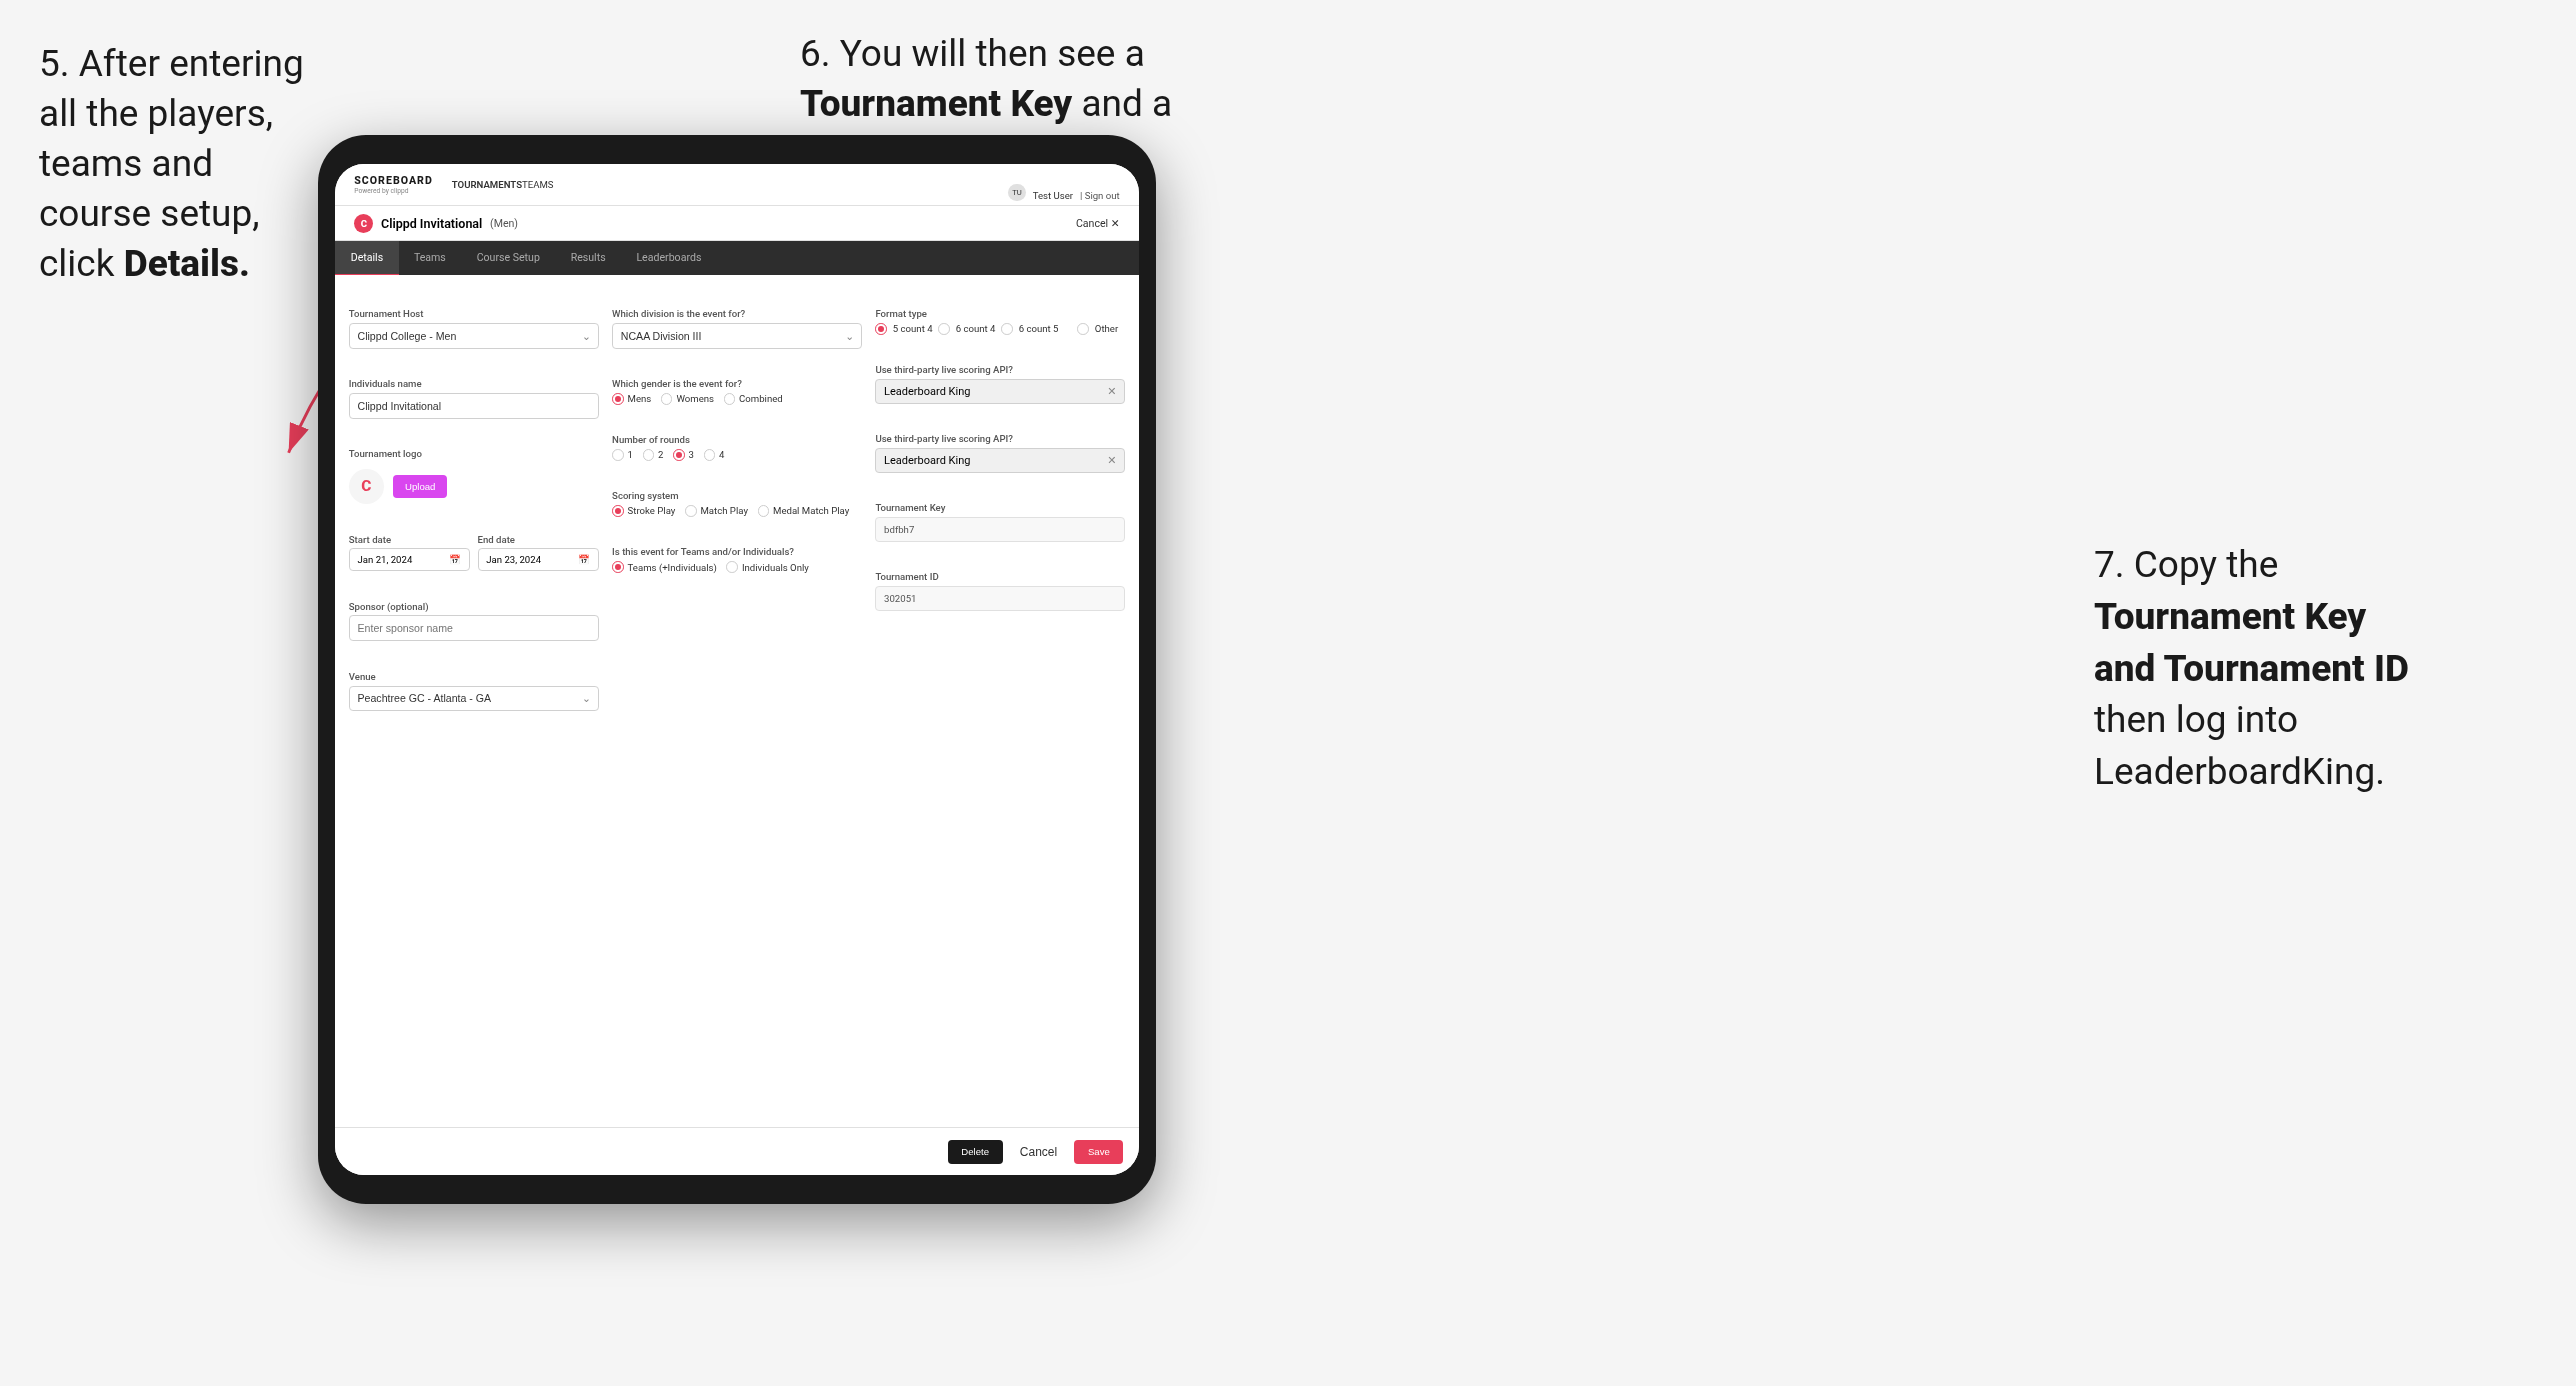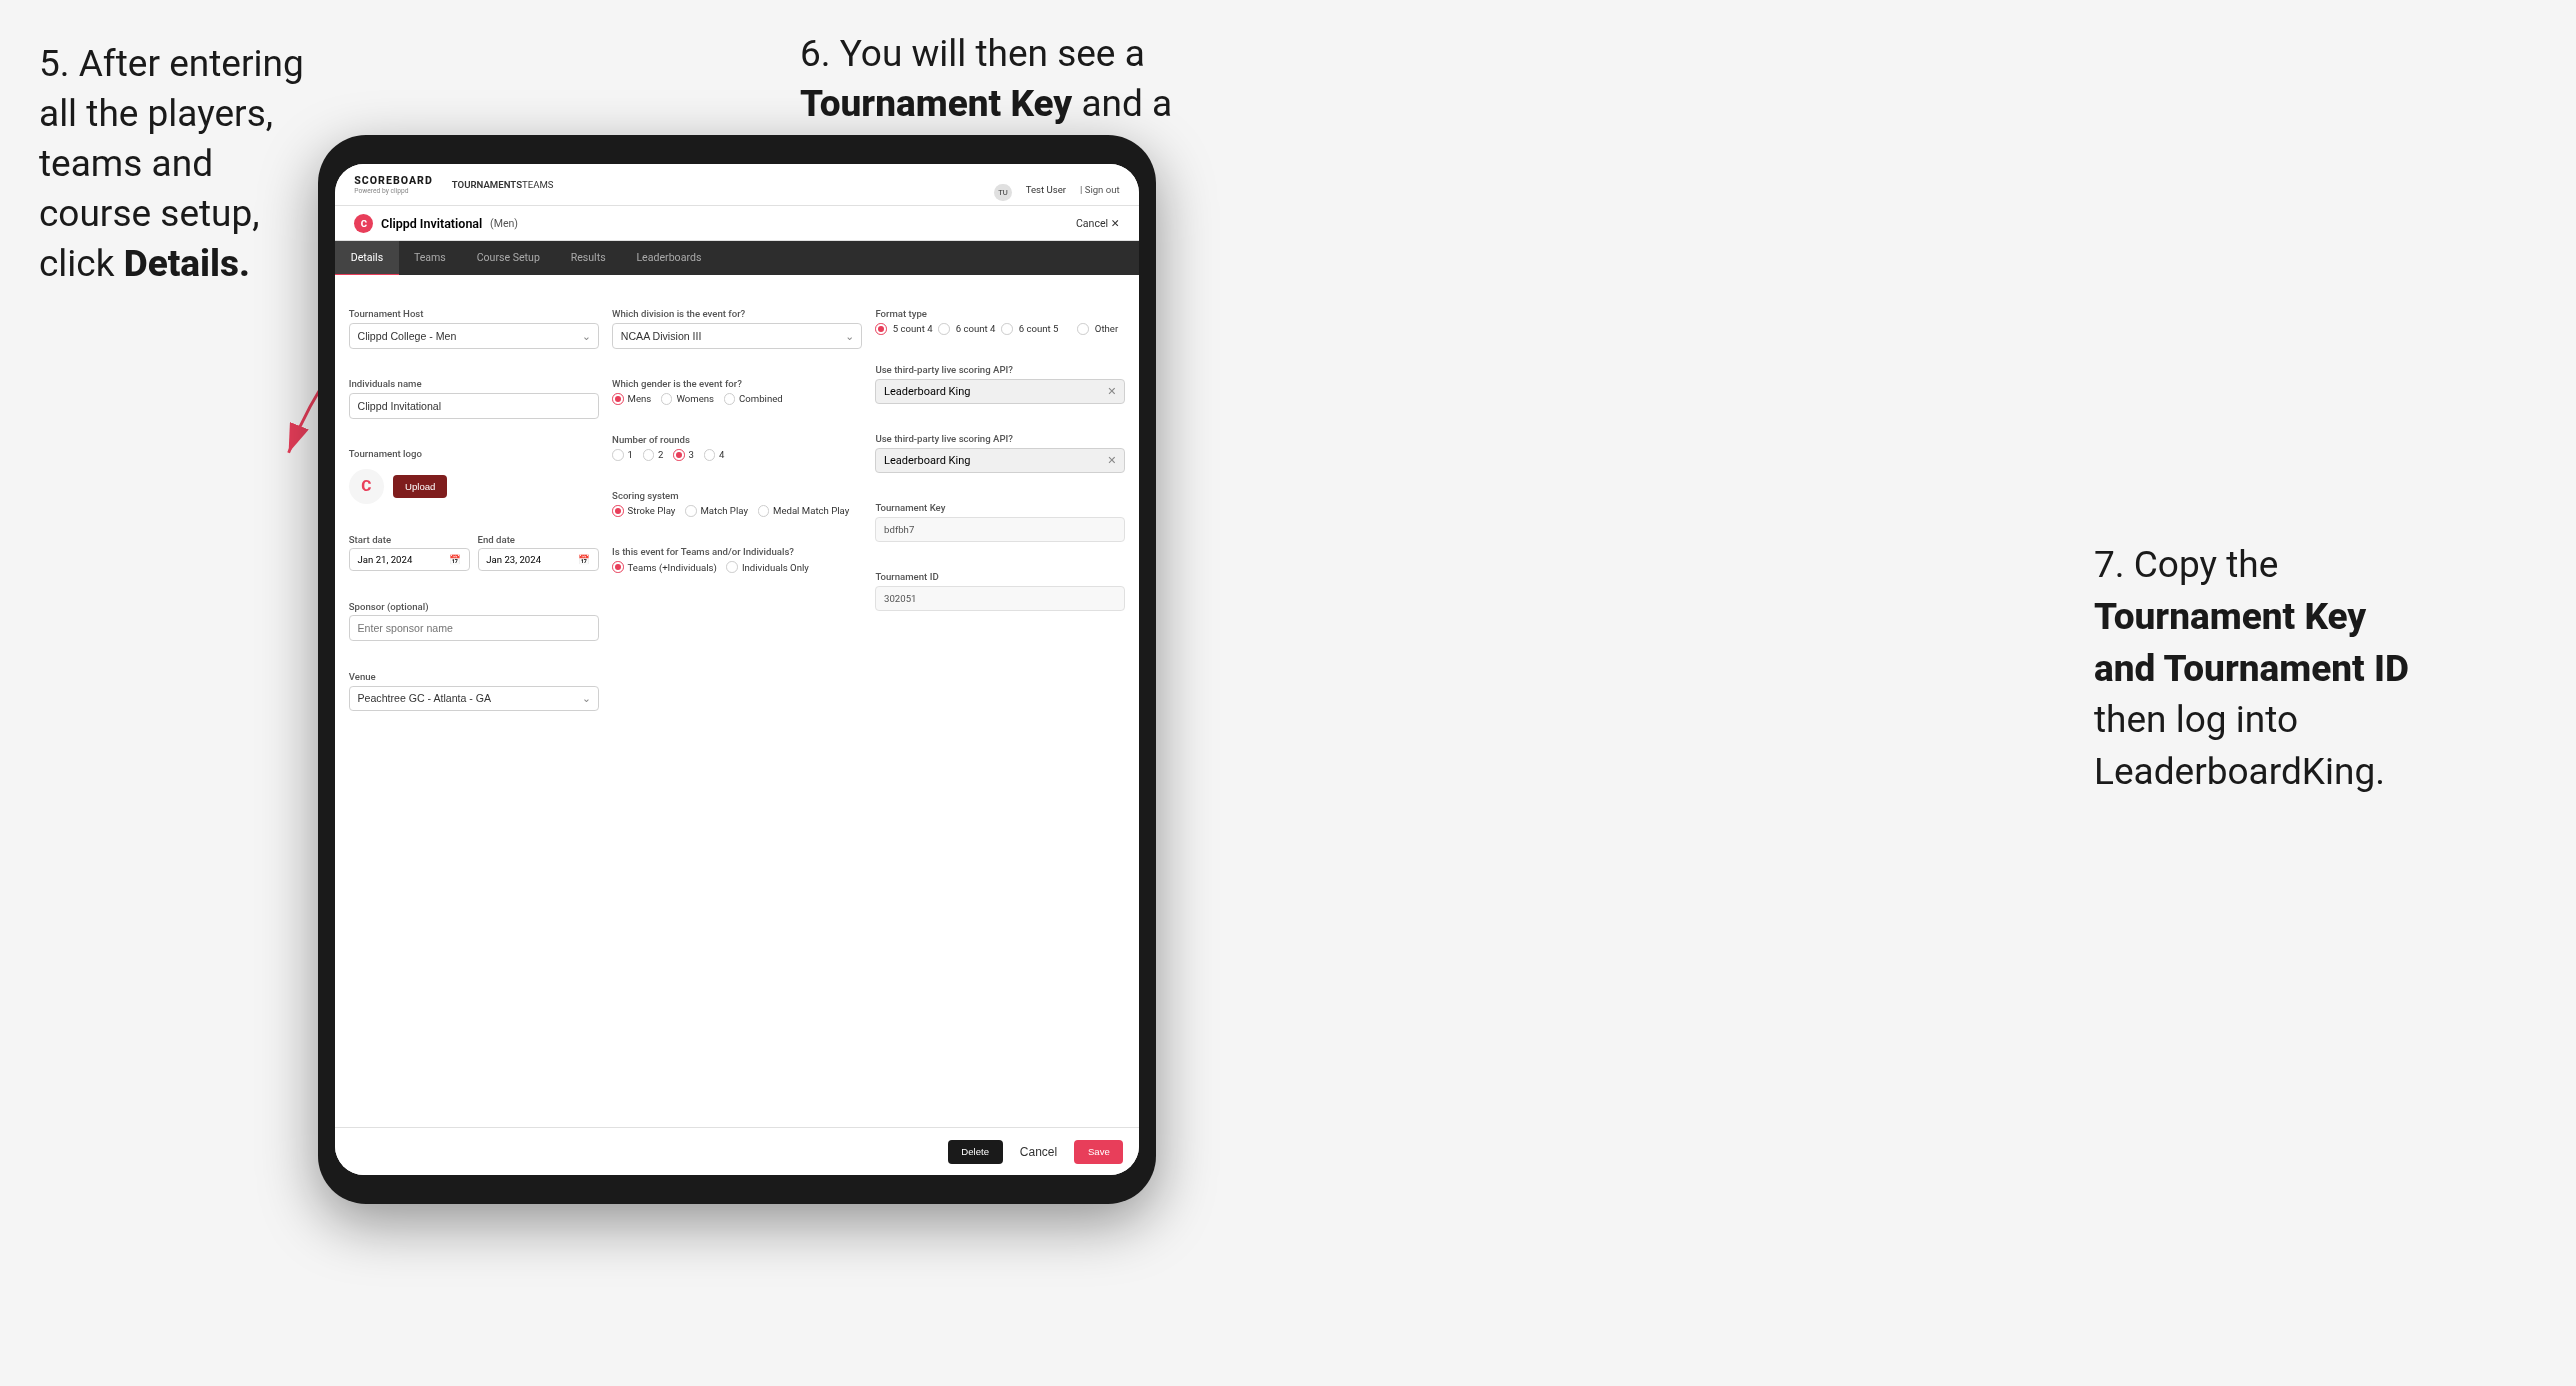--- a/index.html
+++ b/index.html
@@ -89,22 +89,22 @@
       font-size: 9.6px;
       color: #333;
     }
     .nav-link { cursor: pointer; }
     .nav-link.active { font-weight: 600; }
     .nav-spacer { flex: 1; }
     .nav-user {
       font-size: 9.6px;
       color: #333;
       display: flex;
-      align-items: flex-start;
-      gap: 14px;
+      align-items: flex-end;
+      gap: 7px;
       margin-top: 16px;
     }
     .user-avatar {
       width: 17.3px;
       height: 17.3px;
       background: #e0e0e0;
       border-radius: 50%;
       display: flex;
       align-items: center;
       justify-content: center;
@@ -229,21 +229,21 @@
       background: #f5f5f5;
       border-radius: 50%;
       display: flex;
       align-items: center;
       justify-content: center;
       color: #e83e5a;
       font-size: 15.4px;
       font-weight: 800;
     }
     .upload-btn {
-      background: #7f1d1d;
+      background: #d946ef;
       color: #fff;
       border: none;
       border-radius: 3.9px;
       padding: 5.8px 11.6px;
       font-size: 9.6px;
       cursor: pointer;
     }
 
     .date-row {
       display: flex;

